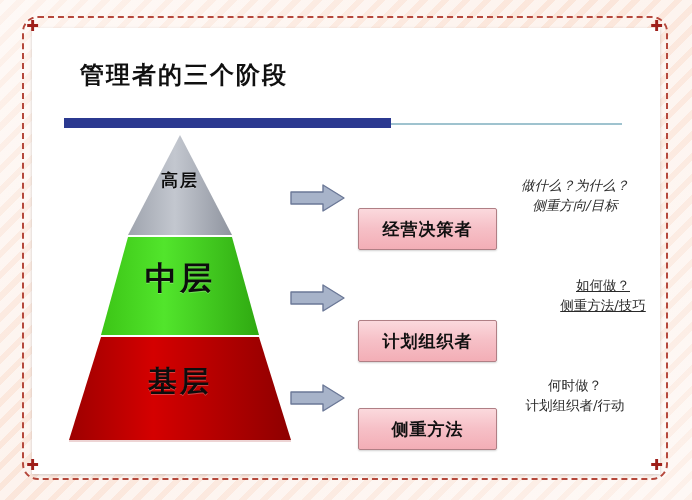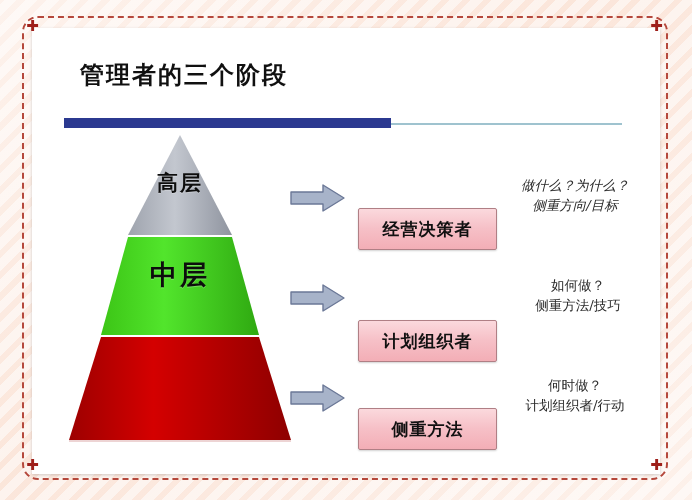--- a/index.html
+++ b/index.html
@@ -125,22 +125,22 @@
     position: absolute;
     left: 0;
     width: 280px;
     text-align: center;
     color: #0d0d0d;
     font-weight: bold;
     font-family: "DejaVu Serif", "Liberation Serif", serif;
     text-shadow: 0 1px 0 rgba(255,255,255,0.25);
     pointer-events: none;
   }
-  #label-top    { top: 39px;  font-size: 21px; letter-spacing: 2px; }
-  #label-middle { top: 127px; font-size: 27px; letter-spacing: 3px; }
+  #label-top    { top: 39px;  font-size: 17px; letter-spacing: 2px; }
+  #label-middle { top: 127px; font-size: 32px; letter-spacing: 3px; }
   #label-bottom { top: 232px; font-size: 29px; letter-spacing: 3px; }
 
   
   .arrow {
     position: absolute;
     width: 56px;
     height: 30px;
   }
   #arrow-1 { left: 290px; top: 183px; }
   #arrow-2 { left: 290px; top: 283px; }
@@ -176,21 +176,21 @@
   .desc {
     position: absolute;
     width: 150px;
     text-align: center;
     font-size: 13.5px;
     line-height: 1.45;
     color: #2a2a2a;
     font-family: "DejaVu Serif", "Liberation Serif", serif;
   }
   #desc-1 { left: 500px; top: 176px; font-style: italic; }
-  #desc-2 { left: 503px; top: 276px; }
+  #desc-2 { left: 528px; top: 276px; text-decoration: underline; }
   #desc-3 { left: 500px; top: 376px; }
   .desc-line { display: block; white-space: nowrap; }
 </style>
 </head>
 <body>
 
 <div id="slide-root">
 
   <div id="bg-wash"></div>
 
@@ -233,20 +233,21 @@
 
       <polygon points="61,205 219,205 192,107 88,107" fill="url(#gradMid)"></polygon>
 
       <polygon points="88,105 192,105 140,5" fill="url(#gradTop)"></polygon>
 
       <rect x="29" y="310" width="222" height="2" fill="#e8c9c9" opacity="0.8"></rect>
     </svg>
 
     <div class="pyr-label" id="label-top">高层</div>
     <div class="pyr-label" id="label-middle">中层</div>
+    <div class="pyr-label" id="label-bottom">基层</div>
   </div>
 
   <svg class="arrow" id="arrow-1" viewBox="0 0 56 30">
     <polygon points="1,9 33,9 33,2 54,15 33,28 33,21 1,21" fill="#a7b3c9" stroke="#6b7897" stroke-width="1.4" stroke-linejoin="round"></polygon>
   </svg>
   <svg class="arrow" id="arrow-2" viewBox="0 0 56 30">
     <polygon points="1,9 33,9 33,2 54,15 33,28 33,21 1,21" fill="#a7b3c9" stroke="#6b7897" stroke-width="1.4" stroke-linejoin="round"></polygon>
   </svg>
   <svg class="arrow" id="arrow-3" viewBox="0 0 56 30">
     <polygon points="1,9 33,9 33,2 54,15 33,28 33,21 1,21" fill="#a7b3c9" stroke="#6b7897" stroke-width="1.4" stroke-linejoin="round"></polygon>

